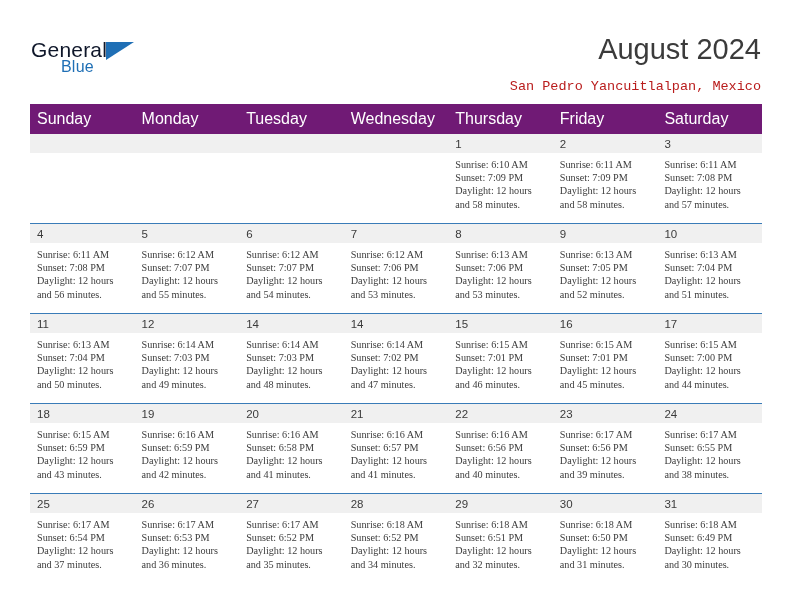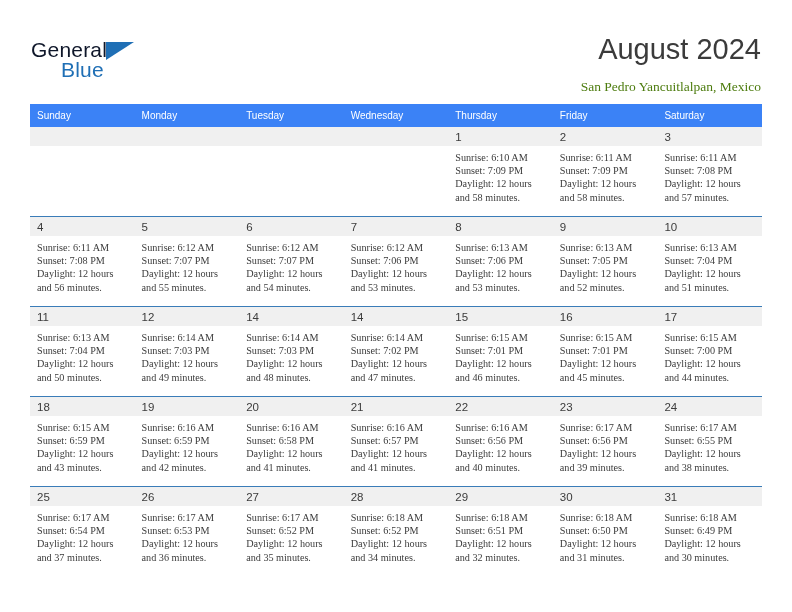--- a/index.html
+++ b/index.html
@@ -38,21 +38,21 @@
     position: absolute;
     left: 0; top: 0;
     font-size: 21px;
     letter-spacing: .2px;
     color: #0f172a;
     font-family: "Liberation Sans", sans-serif;
   }
   .logo-blue {
     position: absolute;
     left: 30px; top: 20px;
-    font-size: 21px;
+    font-size: 16px;
     letter-spacing: .2px;
     color: #1f6fb5;
     font-family: "Liberation Sans", sans-serif;
   }
   .logo-tri {
     position: absolute;
     left: 75px; top: 4px;
     width: 0; height: 0;
     border-left: 28px solid #1f6fb5;
     border-bottom: 18px solid transparent;
@@ -64,38 +64,38 @@
     font-size: 29px;
     color: #3b3b3b;
     text-align: center;
     white-space: nowrap;
     font-family: "Liberation Sans", sans-serif;
   }
   .subtitle {
     position: absolute;
     right: 31px; top: 79px;
     font-size: 13.5px;
-    color: #4d7c0f;
+    color: #b91c1c;
     text-align: center;
     white-space: nowrap;
-    font-family: Liberation Serif, serif;
+    font-family: Liberation Mono, monospace;
   }
 
   
   .cal {
     position: absolute;
     left: 30px; top: 104px;
     width: 732px;
     border-collapse: collapse;
     table-layout: fixed;
   }
   .cal th {
-    background: #3b82f6;
+    background: #701a75;
     color: #ffffff;
-    font-size: 10px;
+    font-size: 16px;
     font-weight: normal;
     text-align: left;
     padding: 6px 0 6px 7px;
     height: 11px;
     border: none;
   }
   .cal td {
     vertical-align: top;
     padding: 0;
     height: 89px;

